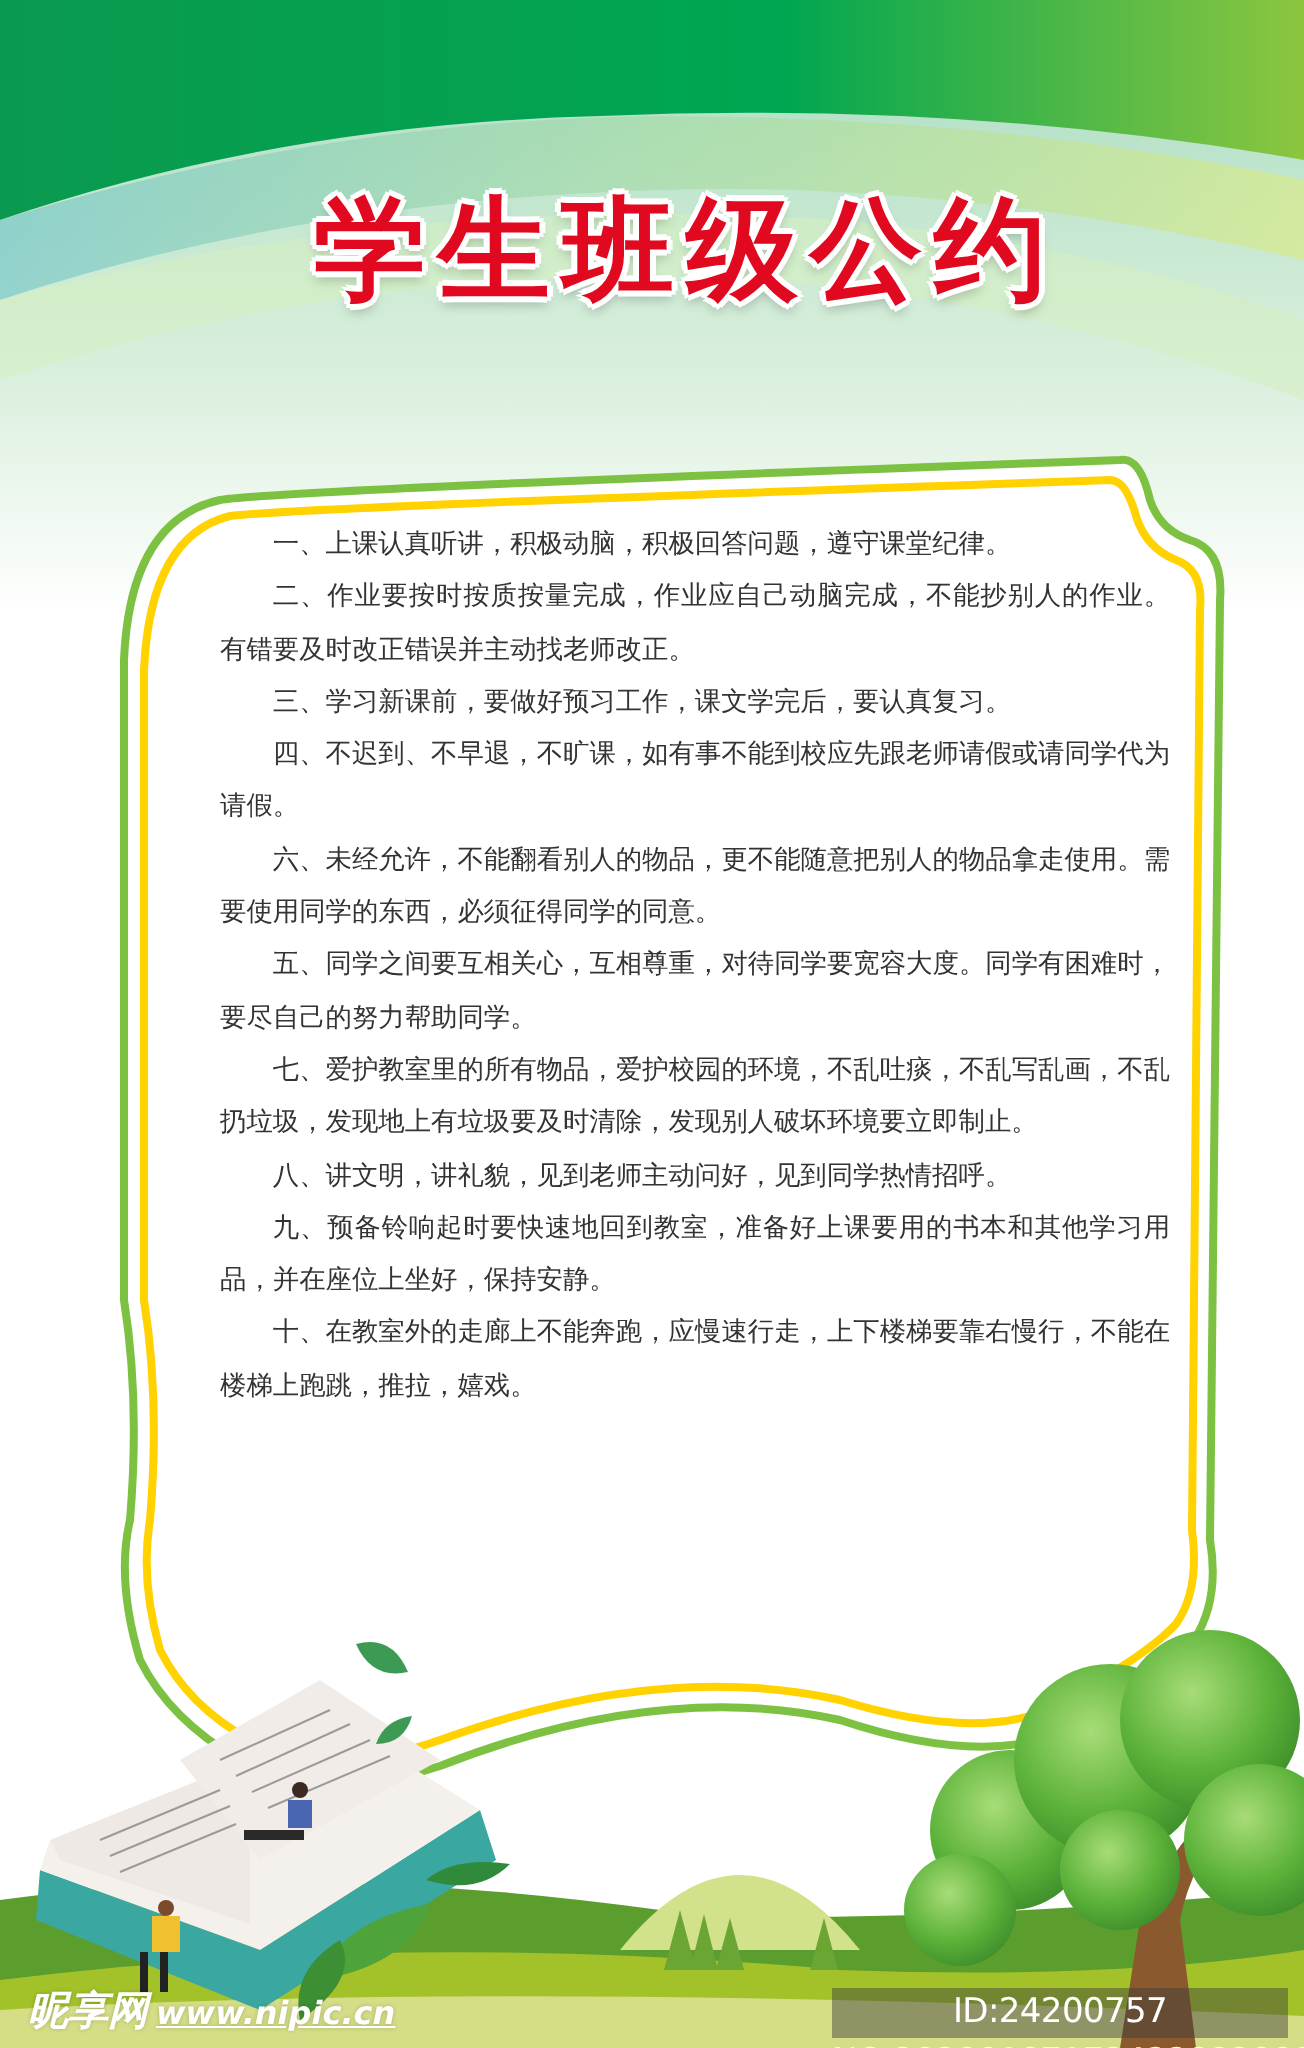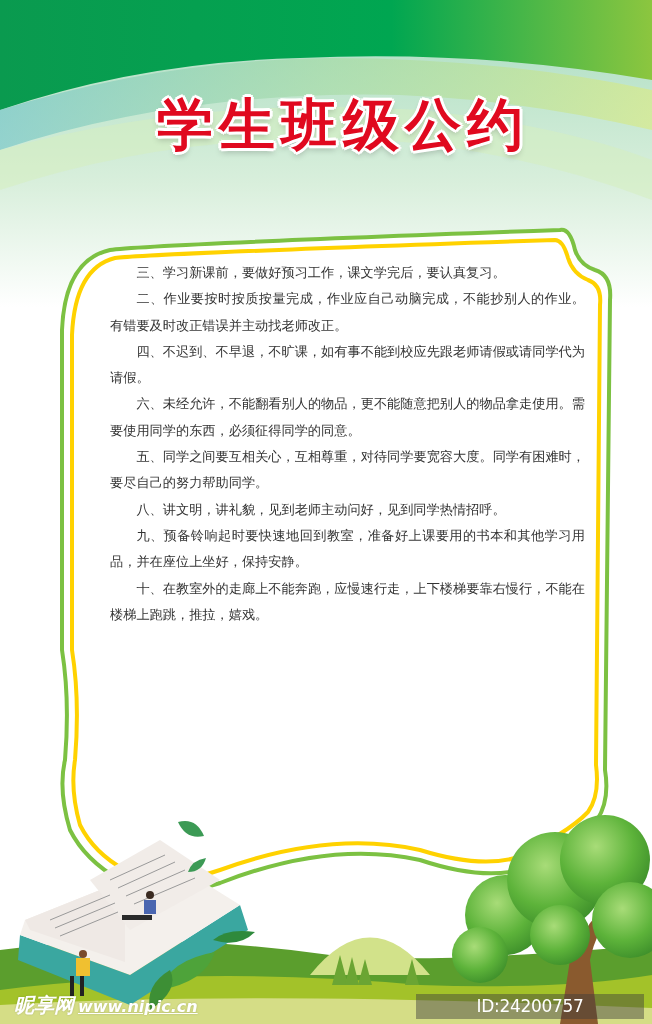--- a/index.html
+++ b/index.html
@@ -79,25 +79,27 @@
            L605 770 Q610 800 597 820 Q575 845 520 870 Q480 880 420 860 Q330 840 220 883
            Q170 900 120 880 Q85 860 70 830 Q58 790 65 760 Q70 700 62 650 L62 330
            Q65 260 110 250 Z" fill="#ffffff" stroke="#7cc142" stroke-width="4"></path>
   <path d="M115 258 Q145 254 555 240 Q563 240 568 258 Q573 274 588 280 Q602 285 600 305
            L596 765 Q600 795 588 812 Q568 833 515 858 Q478 868 420 850 Q330 830 220 870
            Q170 888 125 870 Q94 853 80 825 Q70 790 75 760 Q80 700 72 650 L72 335
            Q75 268 115 258 Z" fill="#ffffff" stroke="#ffd200" stroke-width="4"></path>
 </svg>
 
 <div class="content">
+  <p>一、上课认真听讲，积极动脑，积极回答问题，遵守课堂纪律。</p>
+  <p>二、作业要按时按质按量完成，作业应自己动脑完成，不能抄别人的作业。 有错要及时改正错误并主动找老师改正。</p>
   <p>三、学习新课前，要做好预习工作，课文学完后，要认真复习。</p>
-  <p>二、作业要按时按质按量完成，作业应自己动脑完成，不能抄别人的作业。 有错要及时改正错误并主动找老师改正。</p>
   <p>四、不迟到、不早退，不旷课，如有事不能到校应先跟老师请假或请同学代为请假。</p>
   <p>六、未经允许，不能翻看别人的物品，更不能随意把别人的物品拿走使用。需要使用同学的东西，必须征得同学的同意。</p>
   <p>五、同学之间要互相关心，互相尊重，对待同学要宽容大度。同学有困难时，要尽自己的努力帮助同学。</p>
+  <p>七、爱护教室里的所有物品，爱护校园的环境，不乱吐痰，不乱写乱画，不乱扔垃圾，发现地上有垃圾要及时清除，发现别人破坏环境要立即制止。</p>
   <p>八、讲文明，讲礼貌，见到老师主动问好，见到同学热情招呼。</p>
   <p>九、预备铃响起时要快速地回到教室，准备好上课要用的书本和其他学习用品，并在座位上坐好，保持安静。</p>
   <p>十、在教室外的走廊上不能奔跑，应慢速行走，上下楼梯要靠右慢行，不能在楼梯上跑跳，推拉，嬉戏。</p>
 </div>
 
 <svg class="footer" width="652" height="1024" viewBox="0 0 652 1024" style="position:absolute;left:0;top:0;pointer-events:none;">
 
   <g>
     <path d="M18 960 L130 1005 L248 930 L240 905 L130 975 L20 935 Z" fill="#3aa7a0"></path>
     <path d="M20 935 L130 975 L240 905 L200 880 L125 915 L100 890 L25 920 Z" fill="#f4f0ec"></path>

